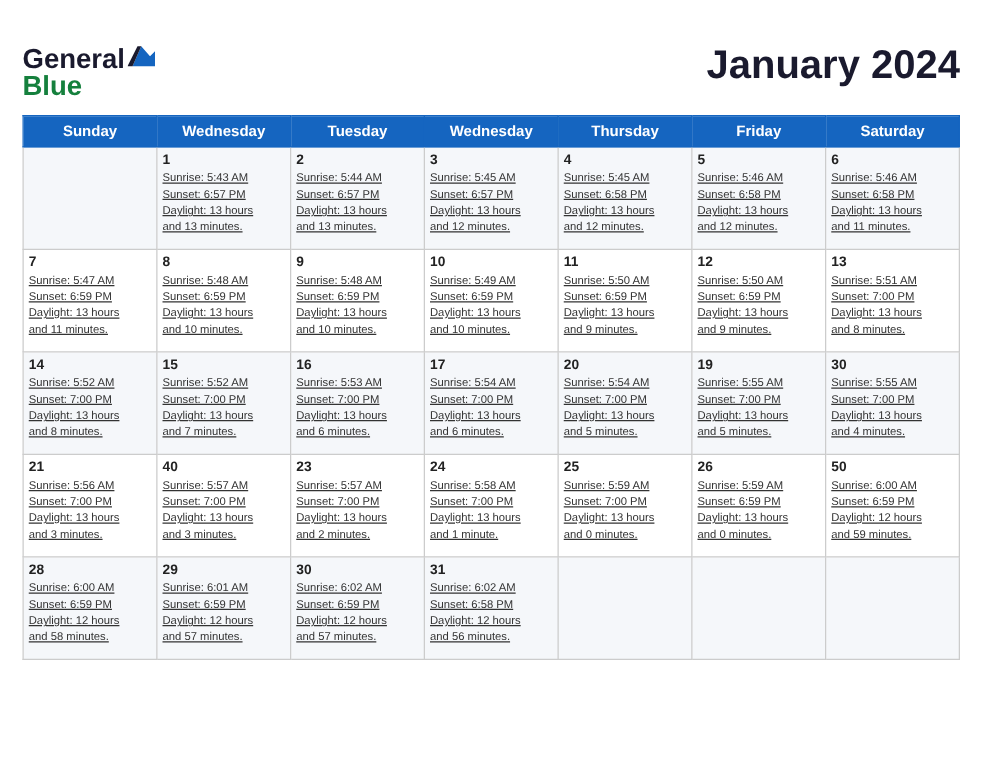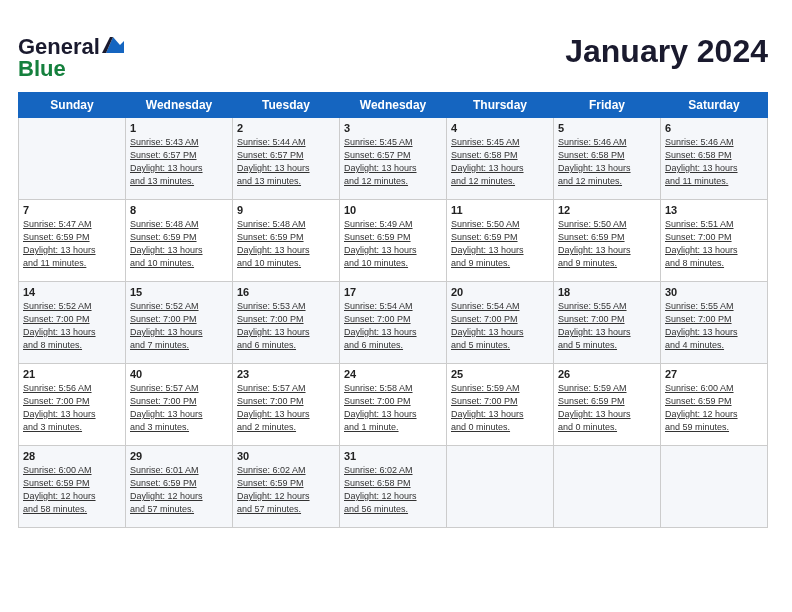--- a/index.html
+++ b/index.html
@@ -185,21 +185,21 @@
           </td>
           <td>
             <span class="day-num">17</span>
             <div class="day-info">Sunrise: 5:54 AM<br>Sunset: 7:00 PM<br>Daylight: 13 hours<br>and 6 minutes.</div>
           </td>
           <td>
             <span class="day-num">20</span>
             <div class="day-info">Sunrise: 5:54 AM<br>Sunset: 7:00 PM<br>Daylight: 13 hours<br>and 5 minutes.</div>
           </td>
           <td>
-            <span class="day-num">18</span>
+            <span class="day-num">19</span>
             <div class="day-info">Sunrise: 5:55 AM<br>Sunset: 7:00 PM<br>Daylight: 13 hours<br>and 5 minutes.</div>
           </td>
           <td>
             <span class="day-num">30</span>
             <div class="day-info">Sunrise: 5:55 AM<br>Sunset: 7:00 PM<br>Daylight: 13 hours<br>and 4 minutes.</div>
           </td>
         </tr>
         <tr>
           <td>
             <span class="day-num">21</span>
@@ -219,21 +219,21 @@
           </td>
           <td>
             <span class="day-num">25</span>
             <div class="day-info">Sunrise: 5:59 AM<br>Sunset: 7:00 PM<br>Daylight: 13 hours<br>and 0 minutes.</div>
           </td>
           <td>
             <span class="day-num">26</span>
             <div class="day-info">Sunrise: 5:59 AM<br>Sunset: 6:59 PM<br>Daylight: 13 hours<br>and 0 minutes.</div>
           </td>
           <td>
-            <span class="day-num">27</span>
+            <span class="day-num">50</span>
             <div class="day-info">Sunrise: 6:00 AM<br>Sunset: 6:59 PM<br>Daylight: 12 hours<br>and 59 minutes.</div>
           </td>
         </tr>
         <tr>
           <td>
             <span class="day-num">28</span>
             <div class="day-info">Sunrise: 6:00 AM<br>Sunset: 6:59 PM<br>Daylight: 12 hours<br>and 58 minutes.</div>
           </td>
           <td>
             <span class="day-num">29</span>

